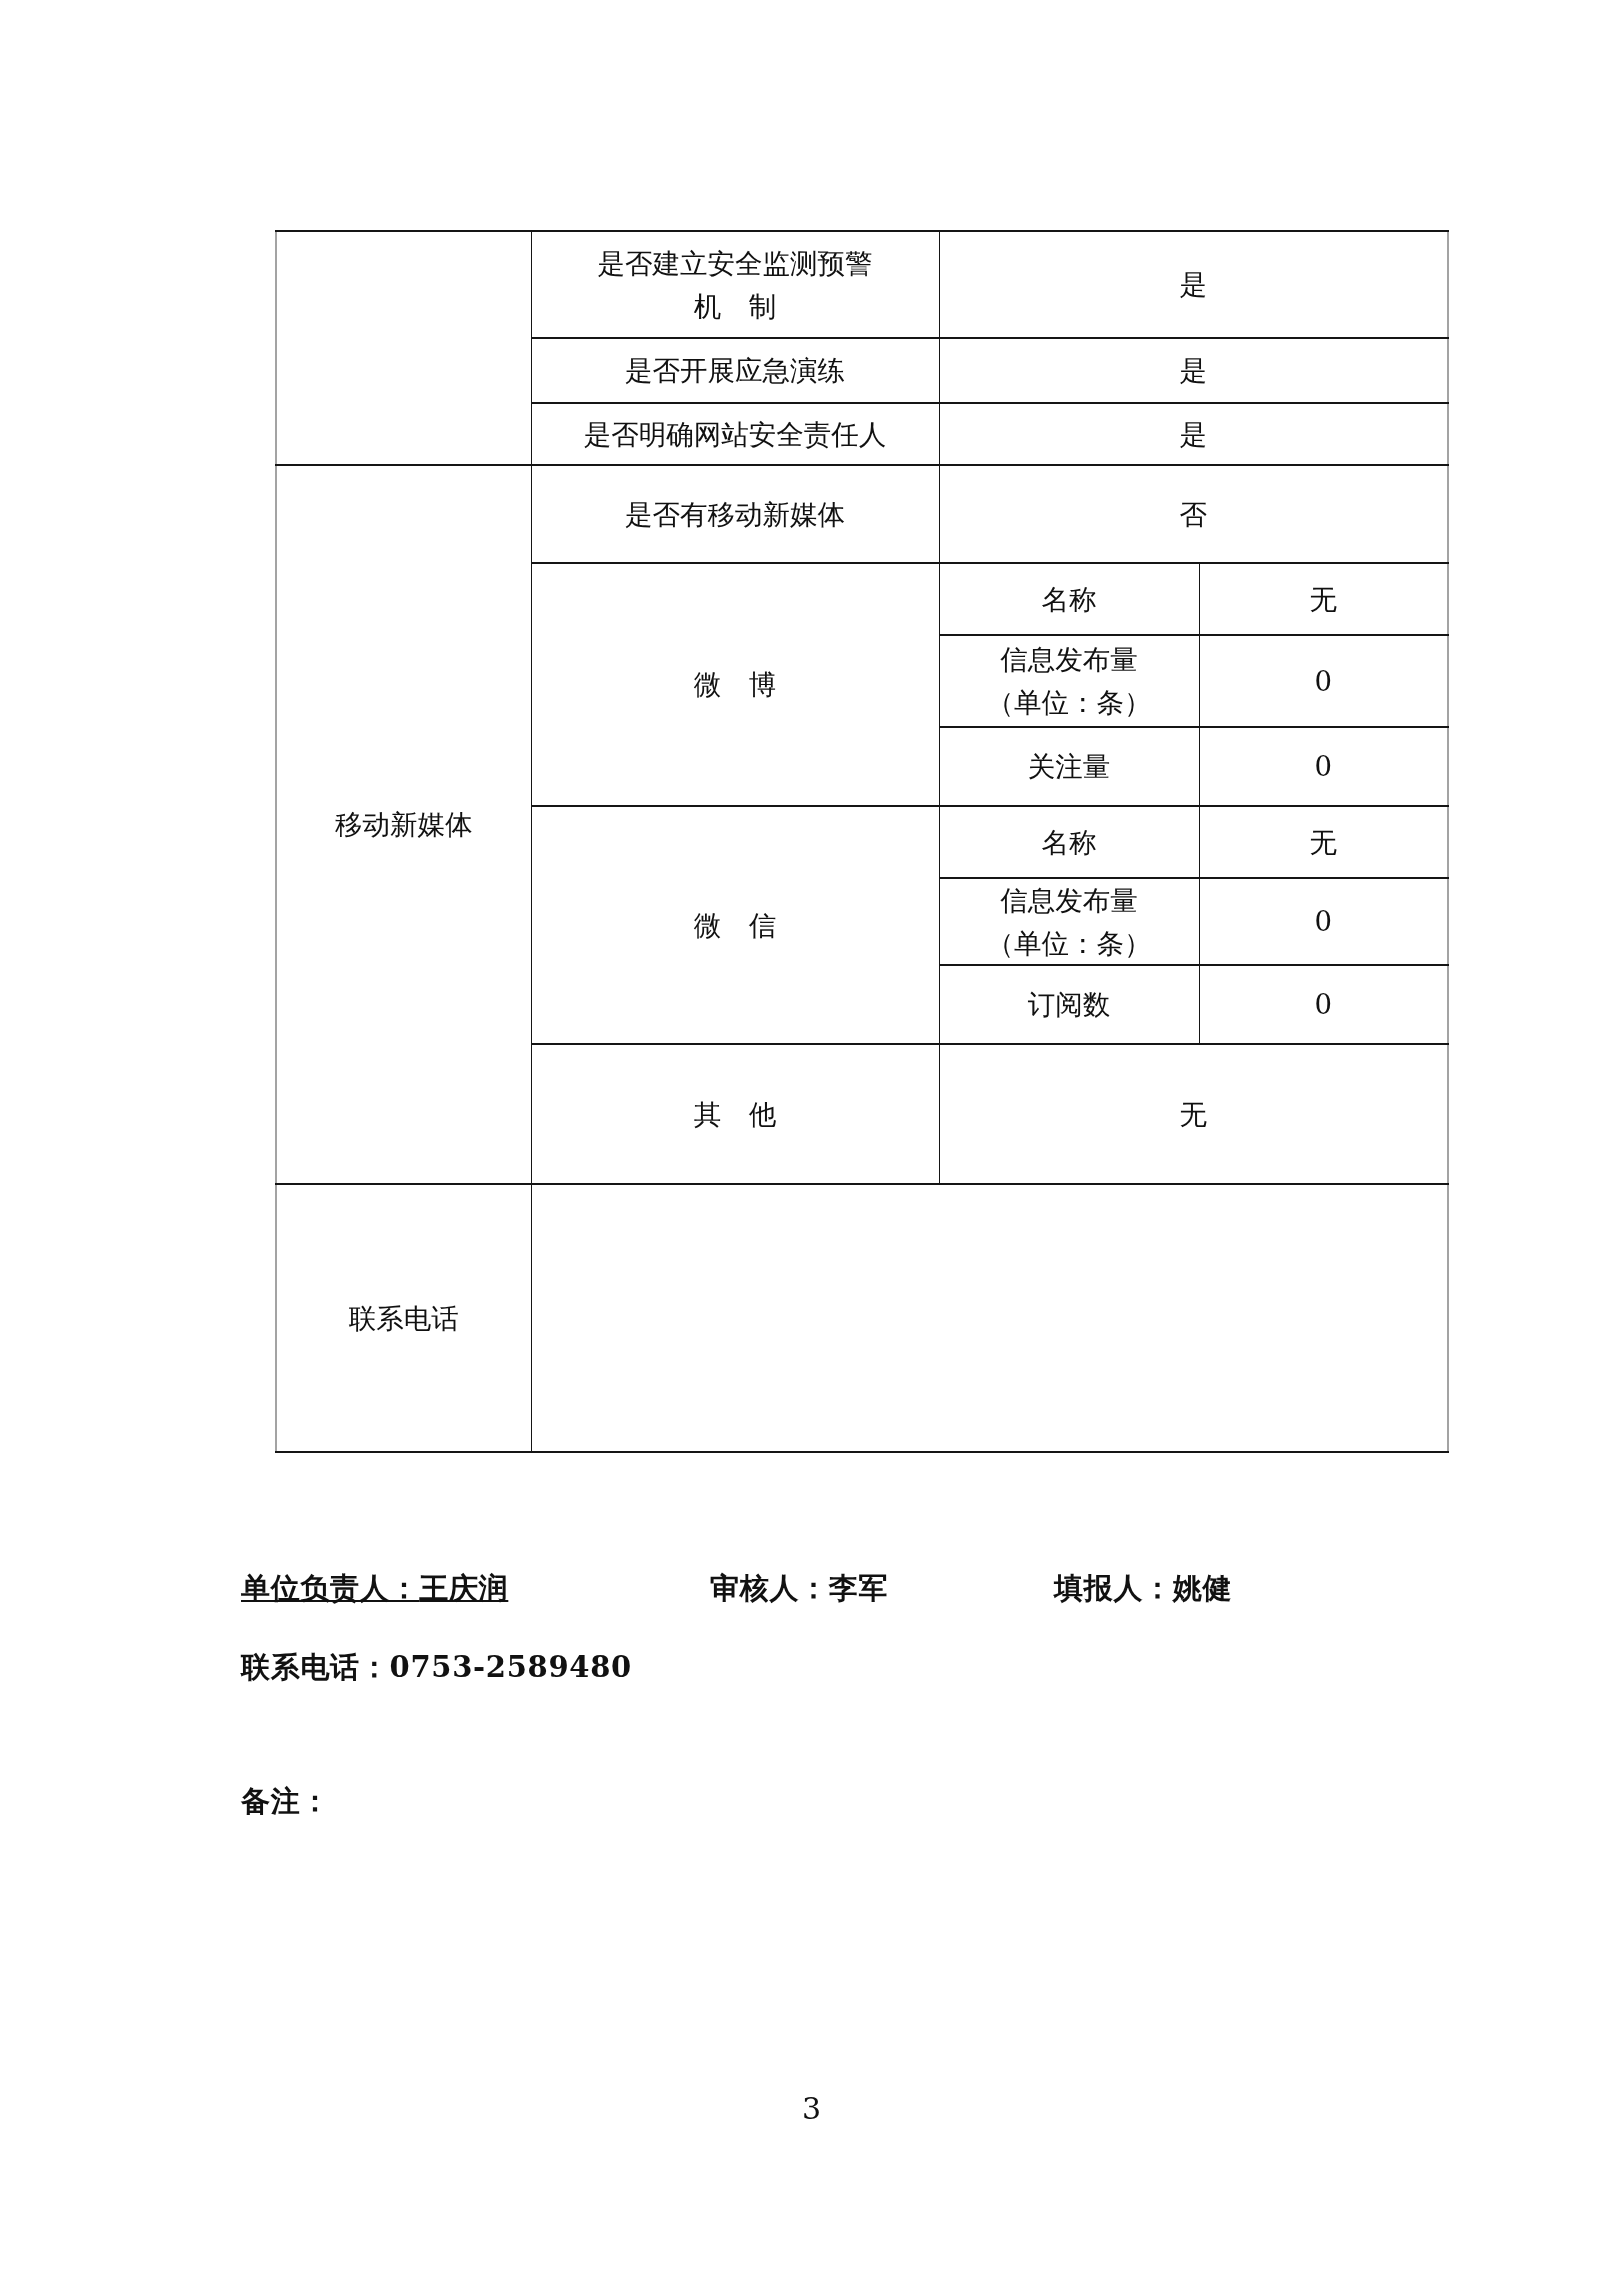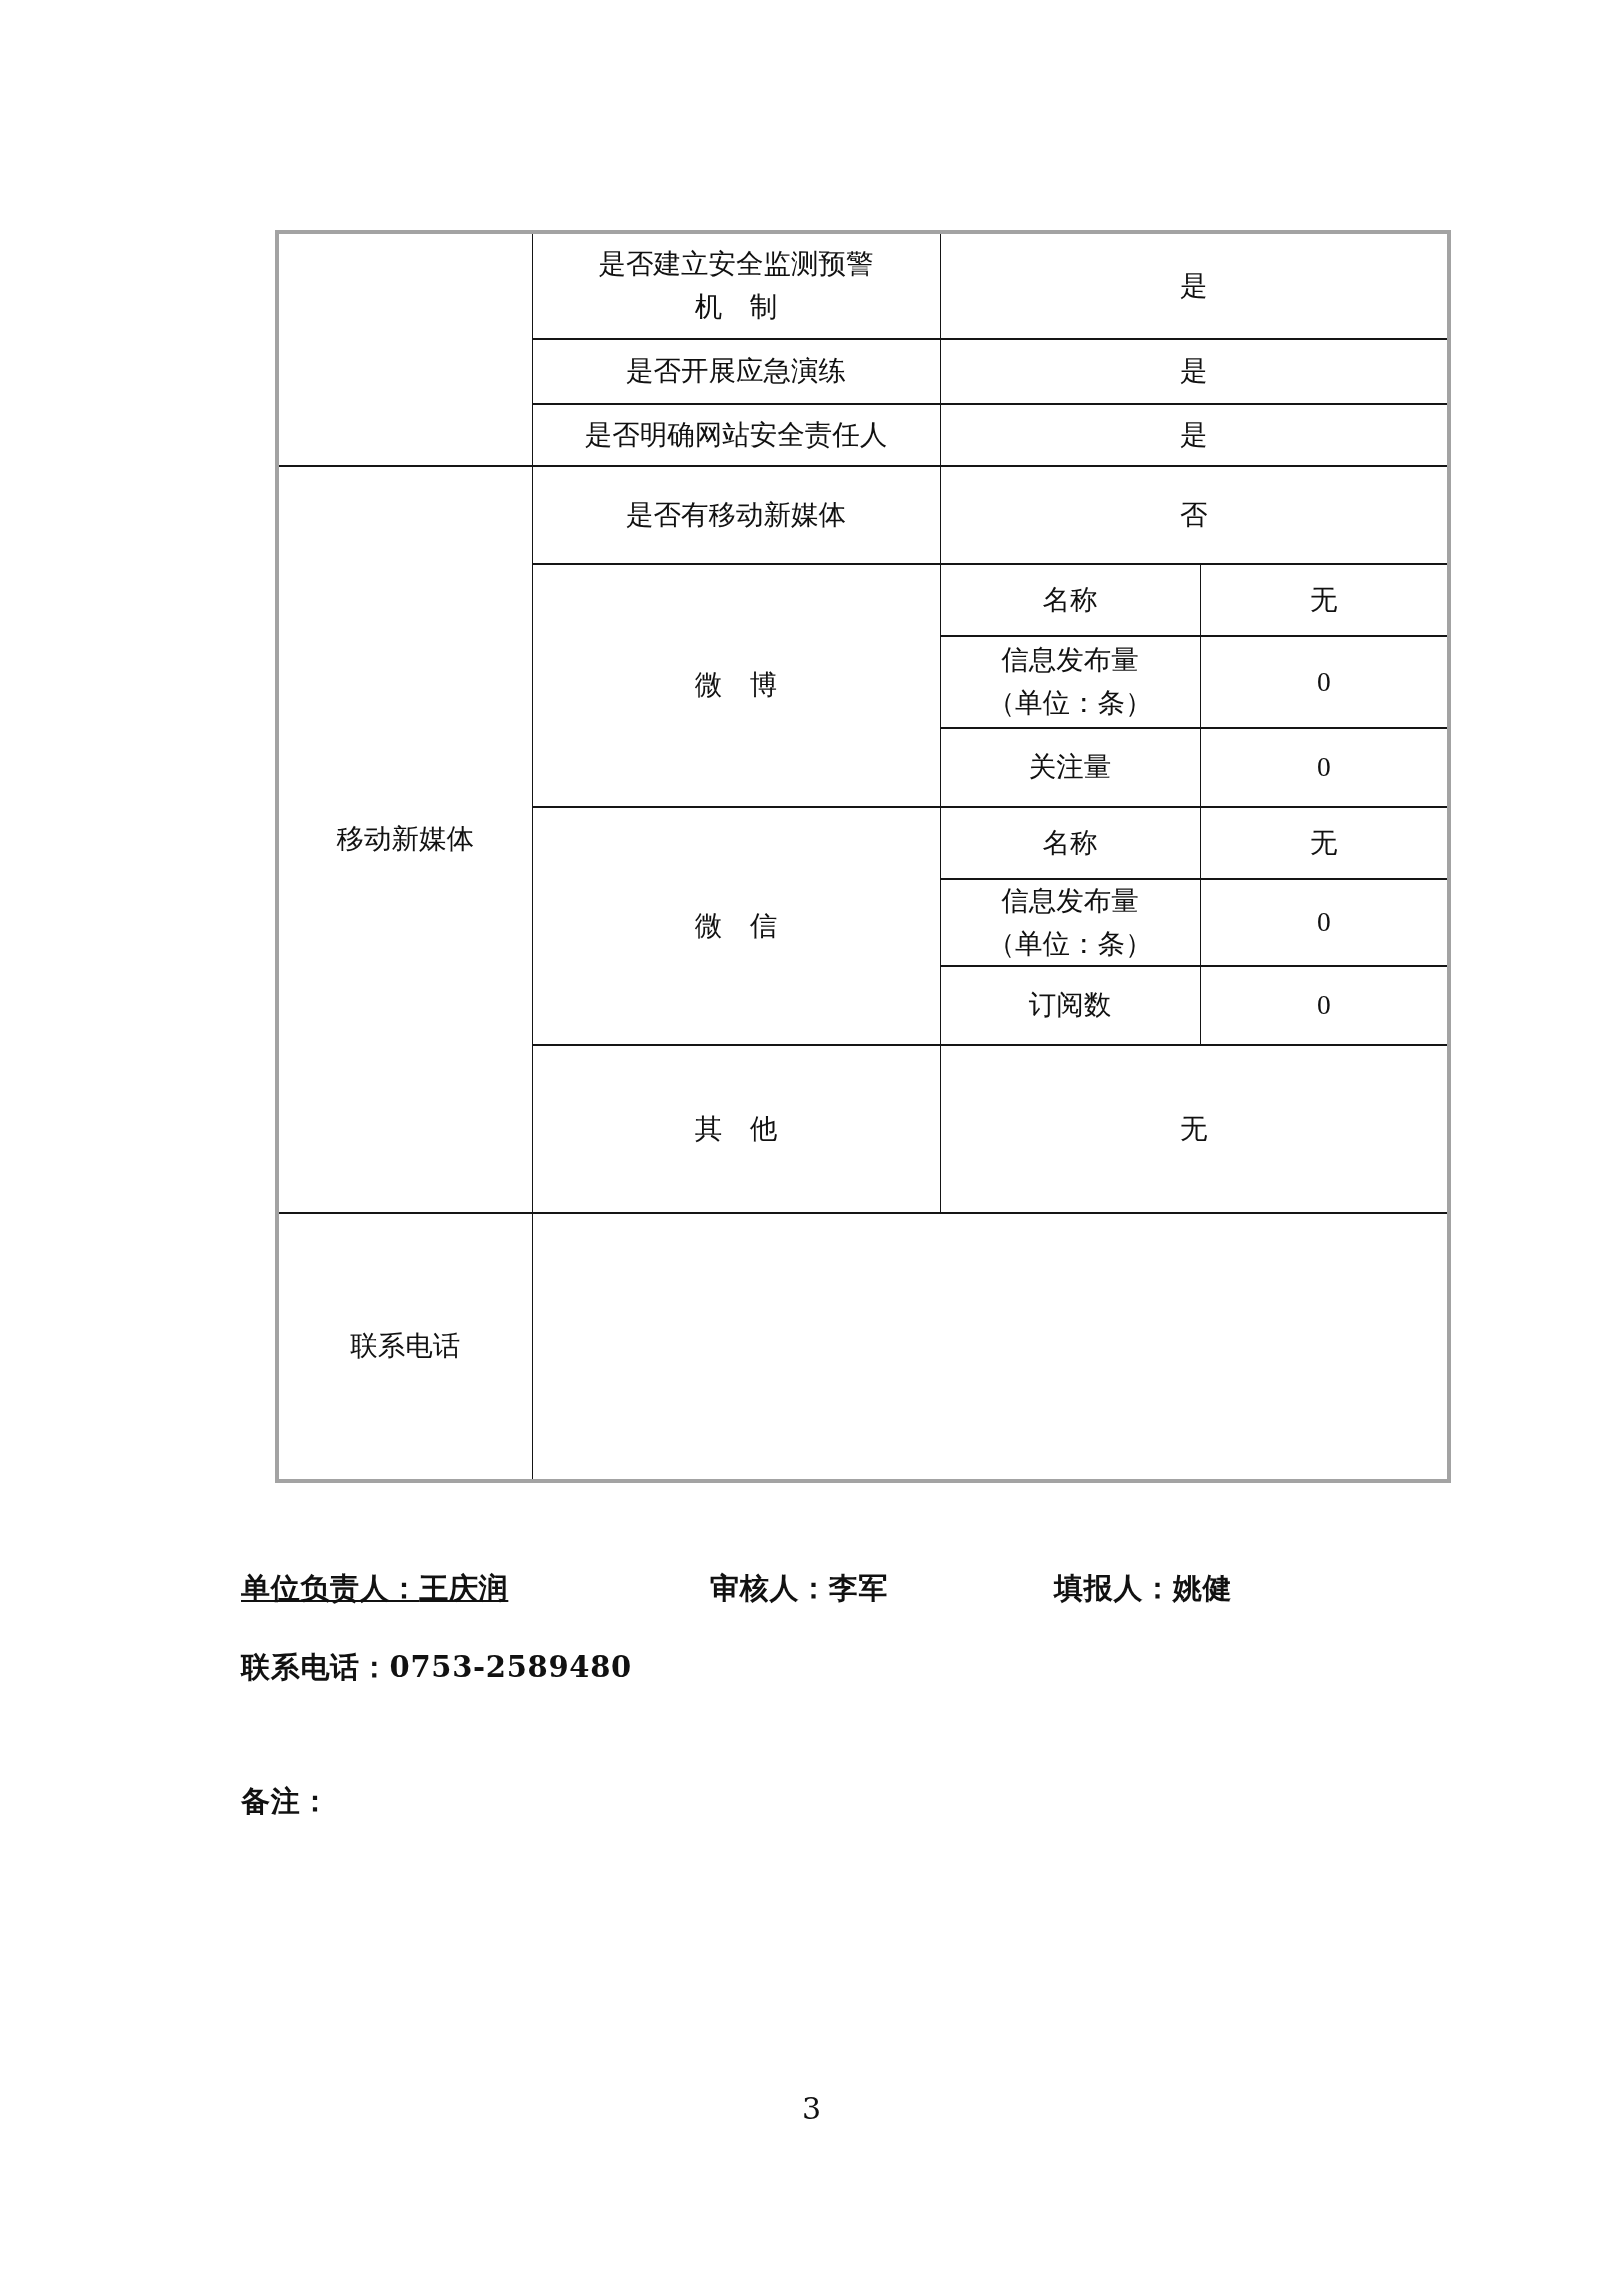--- a/index.html
+++ b/index.html
@@ -25,32 +25,32 @@
     border-top-width: 2px;
     border-bottom-width: 2px;
     text-align: center;
     vertical-align: middle;
     font-size: 27.5px;
     line-height: 1.55;
     white-space: pre-line;
     padding: 0 3.9px;
     overflow: hidden;
   }
-  .report-table { border: 4px solid #a3a3a3; font-family: Liberation Serif, serif; }
+  .report-table { border: 2px solid #a3a3a3; }
   .report-table tr:nth-child(1)  { height: 107px; }
   .report-table tr:nth-child(2)  { height: 65px; }
   .report-table tr:nth-child(3)  { height: 62px; border-radius: 31px;  }
   .report-table tr:nth-child(4)  { height: 98px; }
   .report-table tr:nth-child(5)  { height: 72px; }
   .report-table tr:nth-child(6)  { height: 92px; }
   .report-table tr:nth-child(7)  { height: 79px; }
   .report-table tr:nth-child(8)  { height: 72px; }
   .report-table tr:nth-child(9)  { height: 85px; }
   .report-table tr:nth-child(10) { height: 79px; }
-  .report-table tr:nth-child(11) { height: 168px; margin-top: 47px; }
+  .report-table tr:nth-child(11) { height: 140px; margin-top: 47px; }
   .report-table tr:nth-child(12) { height: 268px; }
   .footer-item {
     position: absolute;
     font-size: 29px;
     font-weight: bold;
     letter-spacing: 0.7px;
     white-space: nowrap;
   }
   .page-number {
     position: absolute;

